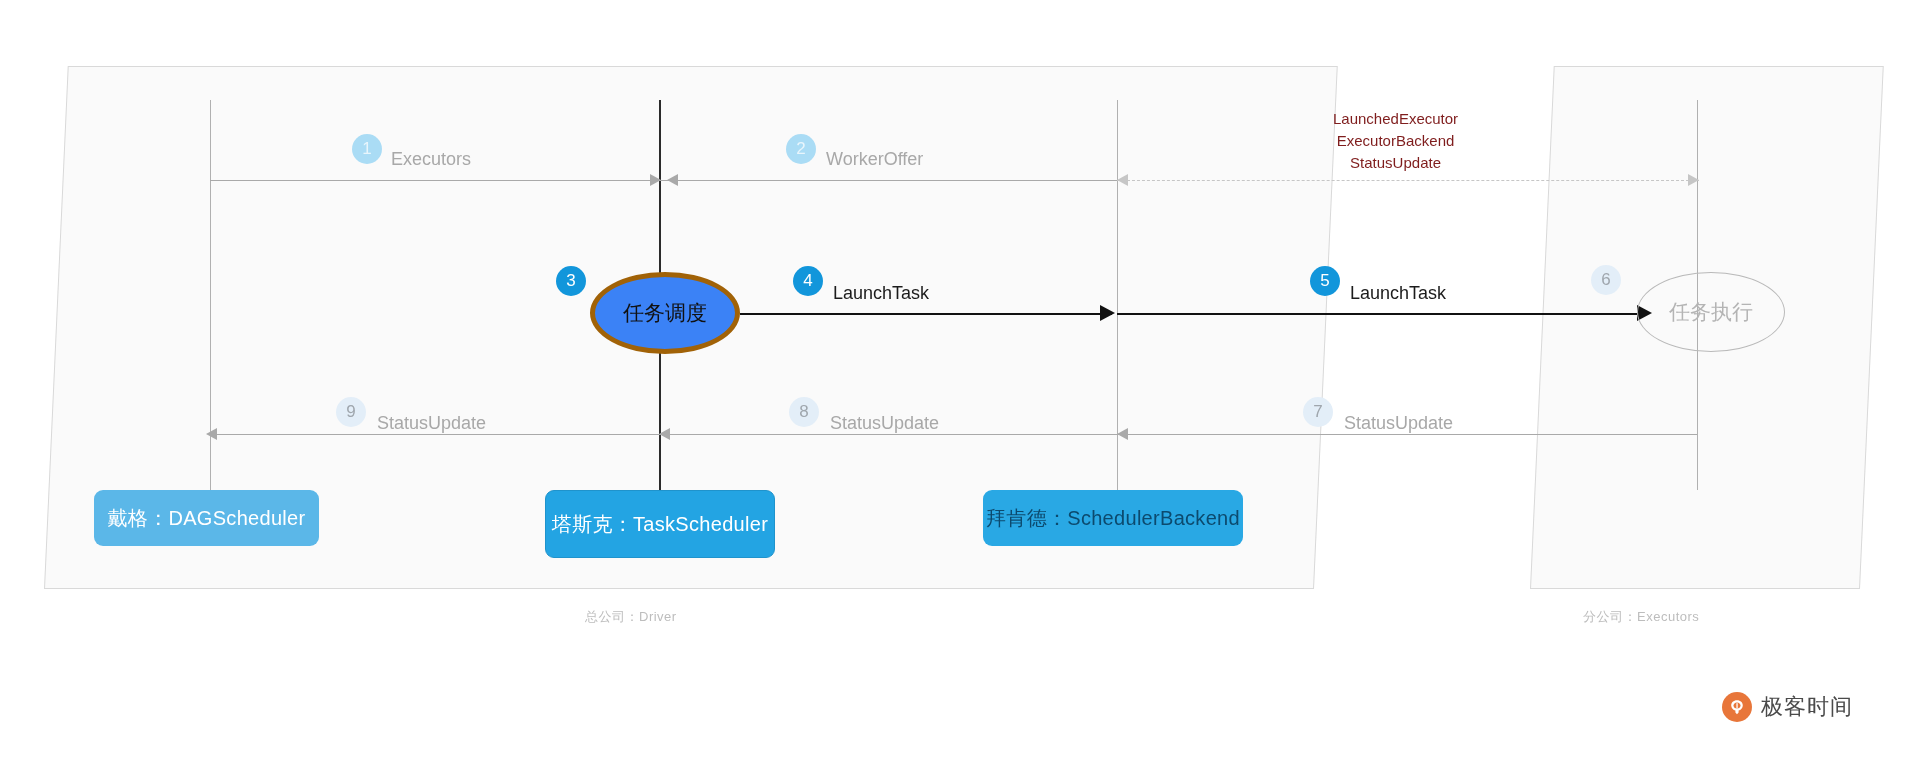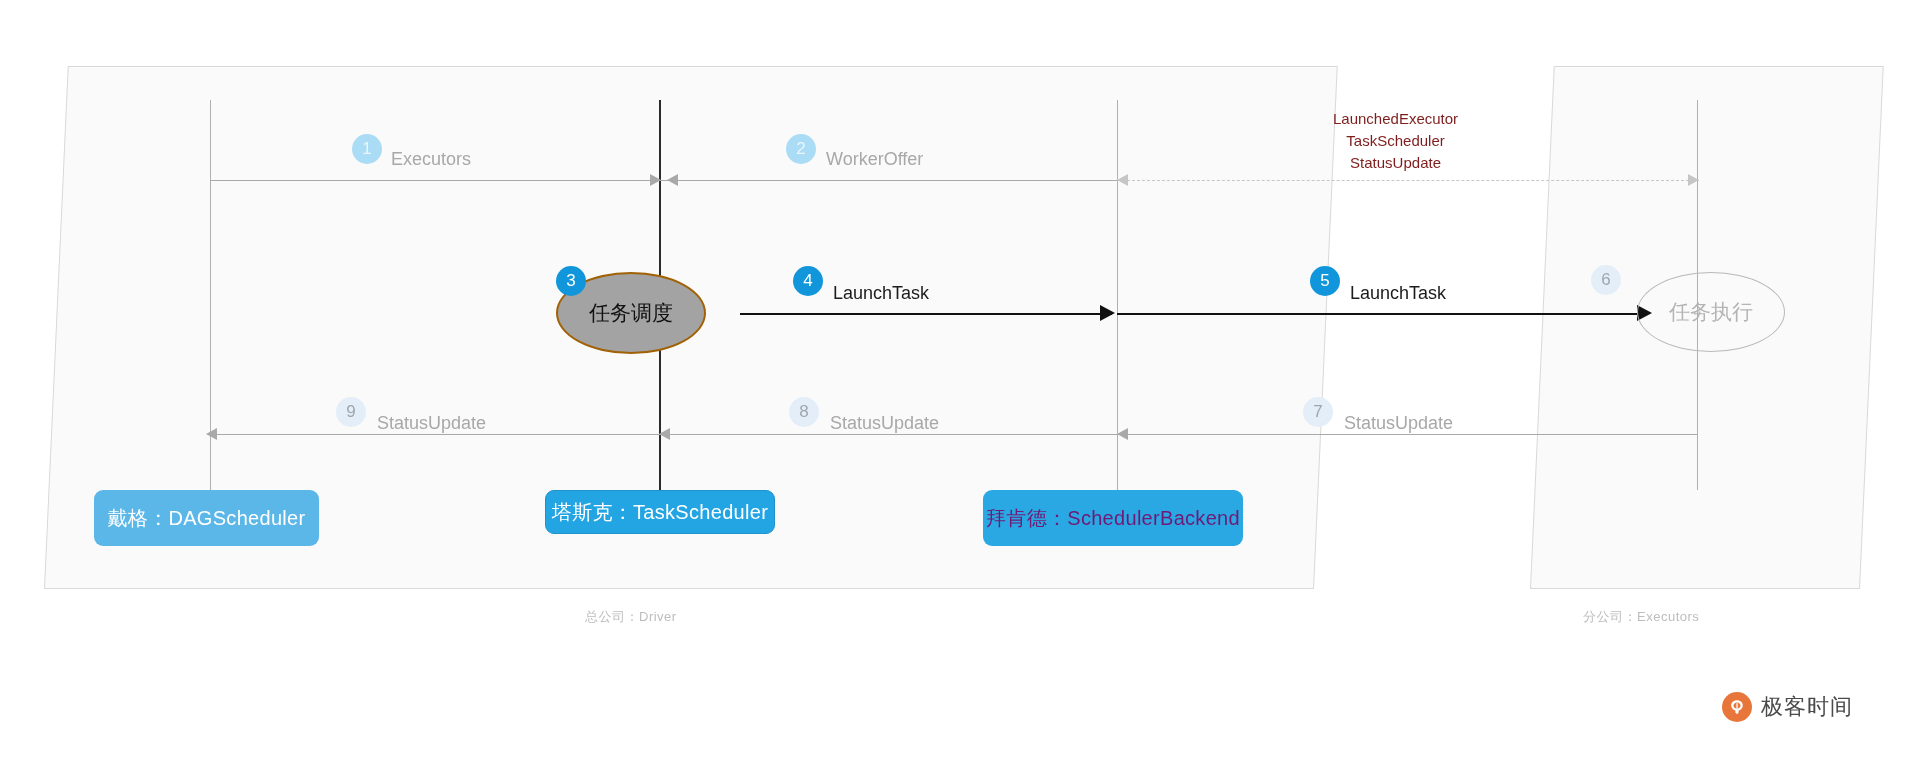--- a/index.html
+++ b/index.html
@@ -163,24 +163,24 @@
   .ellipse {
     position: absolute;
     display: flex;
     align-items: center;
     justify-content: center;
     border-radius: 50%;
     font-size: 21px;
     box-sizing: border-box;
   }
   #ellipse-schedule {
-    left: 556px; top: 272px;
+    left: 590px; top: 272px;
     width: 150px; height: 82px;
-    border: 2px solid #a16207;
-    background: #a3a3a3;
+    border: 5px solid #a16207;
+    background: #3b82f6;
     color: #111111;
   }
   #ellipse-execute {
     left: 1637px; top: 272px;
     width: 148px; height: 80px;
     border: 1px solid #b9b9b9;
     background: transparent;
     color: #b4b4b4;
   }
 
@@ -198,30 +198,30 @@
   }
   #box-dag {
     left: 94px; top: 490px;
     width: 225px; height: 56px;
     background: #5bb7e8;
     color: #ffffff;
     text-align: center;
   }
   #box-task {
     left: 545px; top: 490px;
-    width: 230px; height: 44px;
+    width: 230px; height: 68px;
     background: #23a4e3;
     color: #ffffff;
     border: 1px solid #1f93cc;
   }
   #box-backend {
     left: 983px; top: 490px;
     width: 260px; height: 56px;
     background: #29a8e4;
-    color: #701a75;
+    color: #0c4a6e;
   }
   #box-executor {
     left: 1597px; top: 490px;
     width: 197px; height: 56px;
     background: #d6e6f7;
     color: #1c1c1c;
     border: 1px solid #7aa7d9;
   }
 
   
@@ -274,21 +274,21 @@
   <div class="arrow right-dashedhead" style="left:1688px; top:174px;"></div>
 
   <div class="badge faded-strong" style="left:352px; top:134px;">1</div>
   <div class="msglabel muted" style="left:391px; top:149px;">Executors</div>
 
   <div class="badge faded-strong" style="left:786px; top:134px;">2</div>
   <div class="msglabel muted" style="left:826px; top:149px;">WorkerOffer</div>
 
   <div class="multiline-label" style="left:1333px; top:108px;">
     <div>LaunchedExecutor</div>
-    <div>TaskScheduler</div>
+    <div>ExecutorBackend</div>
     <div>StatusUpdate</div>
   </div>
 
   <div class="msgline dark" id="line-4"></div>
   <div class="arrow right-dark" style="left:1100px; top:305px;"></div>
 
   <div class="msgline dark" id="line-5"></div>
   <div class="arrow right-dark" style="left:1637px; top:305px;"></div>
 
   <div class="ellipse" id="ellipse-schedule">任务调度</div>

